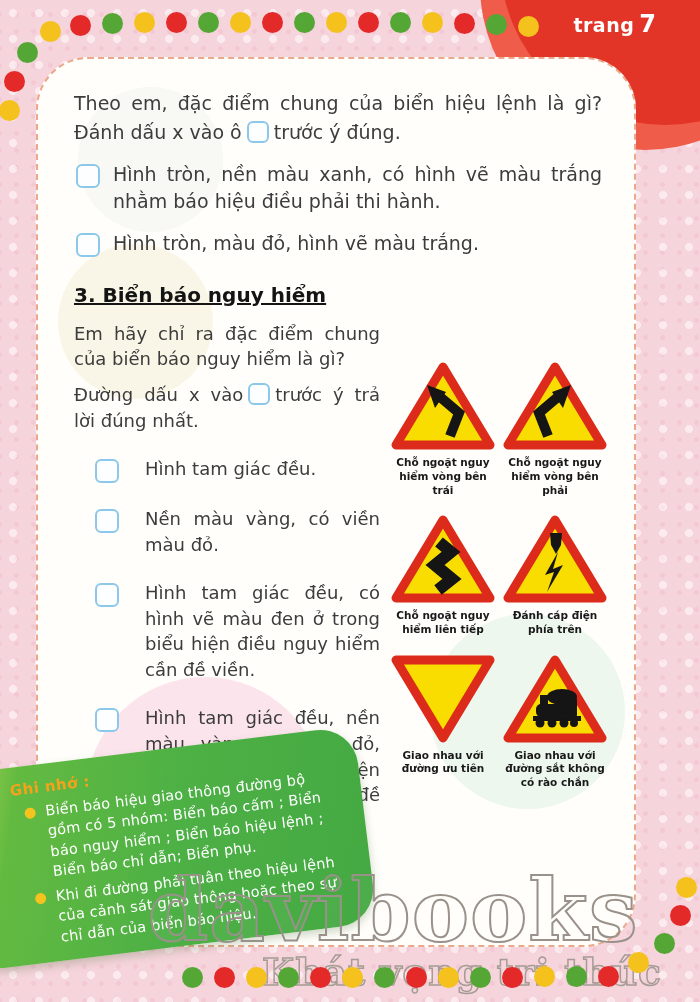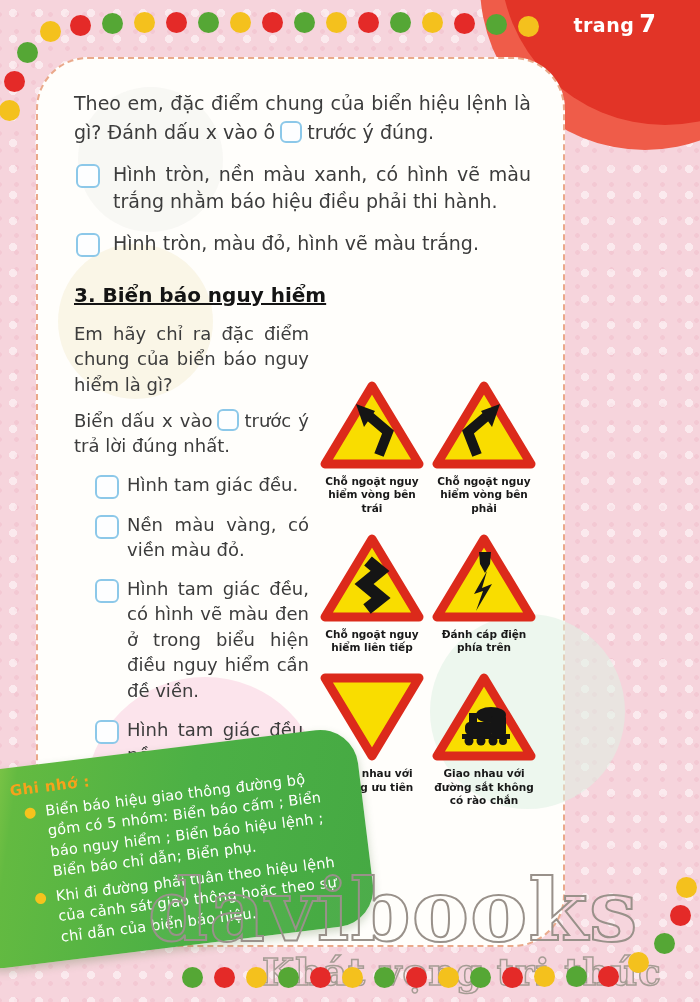--- a/index.html
+++ b/index.html
@@ -15,37 +15,37 @@
         border-radius:50%;background:#ef5c49;z-index:2;}
   .corner-dark{position:absolute;top:-205px;right:-130px;width:330px;height:330px;
         border-radius:50%;background:#e23427;z-index:2;}
   .pageno{position:absolute;top:10px;right:44px;z-index:3;color:#fff;font-weight:bold;}
   .pageno .w{font-size:19px;letter-spacing:.5px;}
   .pageno .n{font-size:24px;margin-left:5px;}
   
   .dot{position:absolute;width:21px;height:21px;border-radius:50%;z-index:7;}
   .dot.r{background:#e42a28}.dot.g{background:#55a735}.dot.y{background:#f4c11d}
   
-  .panel{position:absolute;left:36px;top:57px;width:529px;height:890px;z-index:3;
+  .panel{position:absolute;left:36px;top:57px;width:600px;height:890px;z-index:3;
         background:#fffefb;border:2px dashed #eaa98a;border-radius:52px;
         box-sizing:border-box;padding:18px 24px;}
   .decor-circle{position:absolute;border-radius:50%;z-index:0;}
   .panel-content{position:relative;z-index:1;}
   .qtext{font-size:19px;color:#3c3c3c;line-height:1.5;text-align:justify;margin:12px 8px 0 12px;}
   .cb{display:inline-block;width:18px;height:18px;border:2.5px solid #8cc8e9;border-radius:6px;
         background:#fdfeff;vertical-align:-4px;margin:0 5px;}
   .opt{display:flex;gap:13px;margin:15px 8px 0 14px;align-items:flex-start;}
   .opt .cbx{width:20px;height:20px;border:2.5px solid #8cc8e9;border-radius:6px;flex:none;
         margin-top:3px;background:#fdfeff;}
   .opt p{margin:0;font-size:19px;color:#3c3c3c;line-height:1.42;text-align:justify;}
   .heading{margin:26px 0 4px 12px;font-size:20px;font-weight:bold;color:#141414;text-decoration:underline;}
   .cols{display:flex;margin-left:12px;gap:8px;align-items:center;}
   .colL{width:316px;font-size:18px;color:#3c3c3c;}
   .colL .para{margin:10px 0 0 0;line-height:1.42;text-align:justify;}
-  .colL .opt{margin:13px 0 0 2px;gap:8px;padding-left:19px;}
+  .colL .opt{margin:23px 0 0 2px;gap:26px;padding-left:19px;}
   .colL .opt p{font-size:18px;}
   .colR{flex:1;display:grid;grid-template-columns:1fr 1fr;row-gap:14px;column-gap:2px;
         align-items:start;margin-top:4px;}
   .sign{text-align:center;}
   .sign svg{display:block;margin:0 auto;}
   .sign .lbl{font-size:10.5px;font-weight:bold;color:#191919;line-height:1.3;margin-top:2px;padding:0 2px;}
   
   .note{position:absolute;left:-45px;top:750px;width:412px;height:198px;z-index:5;
         background:linear-gradient(105deg,#b9dc52 0%,#63ba41 16%,#4cb045 55%,#45a943 100%);
         border-radius:38px;transform:rotate(-7deg);box-sizing:border-box;
@@ -110,21 +110,21 @@
       <div class="opt">
         <span class="cbx"></span>
         <p>Hình tròn, màu đỏ, hình vẽ màu trắng.</p>
       </div>
 
       <h3 class="heading">3. Biển báo nguy hiểm</h3>
 
       <div class="cols">
         <div class="colL">
           <p class="para">Em hãy chỉ ra đặc điểm chung của biển báo nguy hiểm là gì?</p>
-          <p class="para"><span>Biển dấu x vào</span><span class="cb"></span><span>trước ý trả lời đúng nhất.</span></p>
+          <p class="para"><span>Đường dấu x vào</span><span class="cb"></span><span>trước ý trả lời đúng nhất.</span></p>
 
           <div class="opt">
             <span class="cbx"></span>
             <p>Hình tam giác đều.</p>
           </div>
           <div class="opt">
             <span class="cbx"></span>
             <p>Nền màu vàng, có viền màu đỏ.</p>
           </div>
           <div class="opt">

